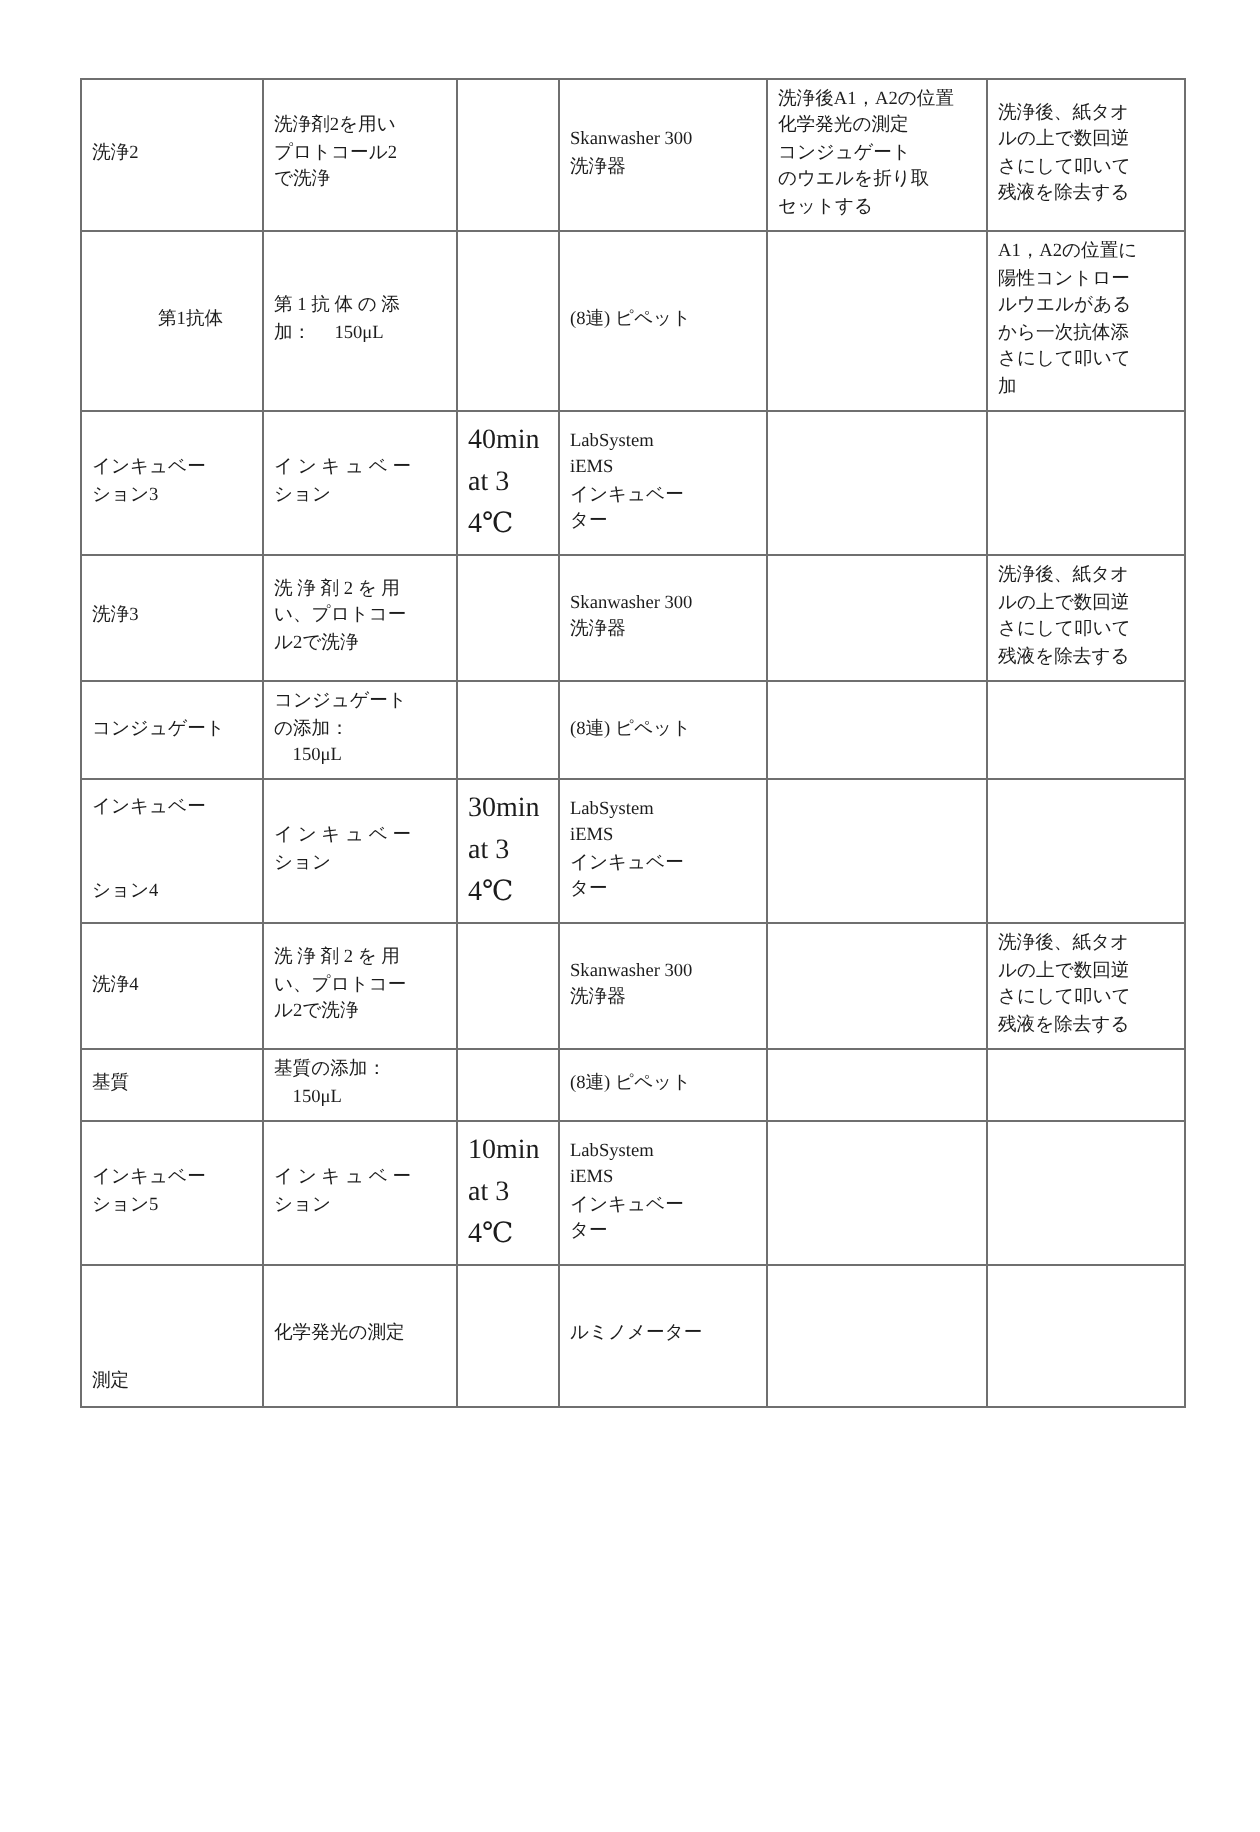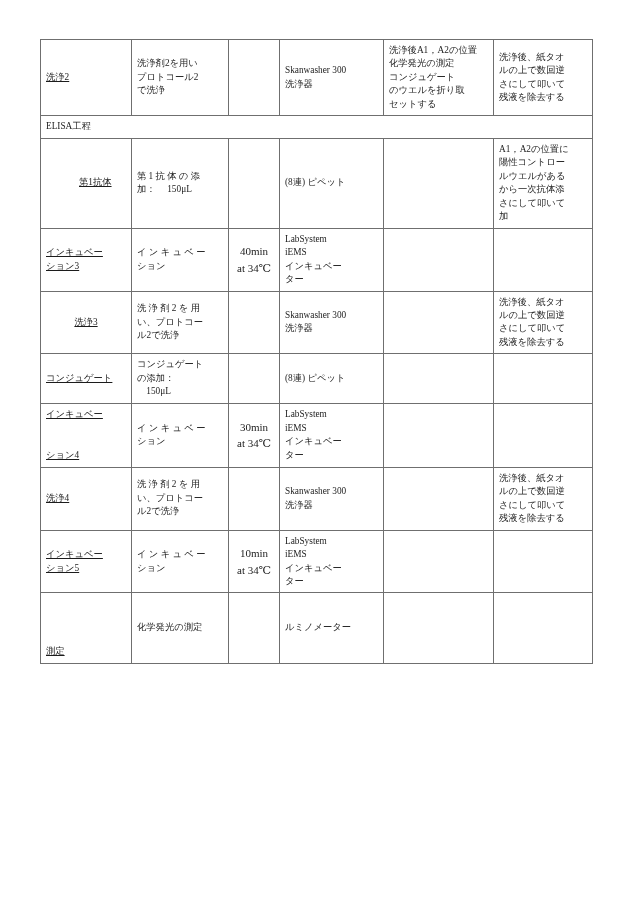--- a/index.html
+++ b/index.html
@@ -48,26 +48,24 @@
   
   col.c1 { width: 91px; }
   col.c2 { width: 97px; }
   col.c3 { width: 51px; }
   col.c4 { width: 104px; }
   col.c5 { width: 110px; }
   col.c6 { width: 99px; }
 
   .cell-label {
     white-space: normal;
-    text-decoration: underline;
   }
 
   .time-cell {
-    text-align: center;
-    font-size: 11px;
+    font-size: 14px;
     line-height: 1.5;
   }
   .time-cell span { display: block; }
 
   .section-row td {
     padding-top: 6px;
     padding-bottom: 6px;
   }
 
   .eq-cell { line-height: 1.45; }
@@ -109,23 +107,20 @@
               <span>のウエルを折り取</span>
               <span>セットする</span>
             </td>
             <td class="eq-cell">
               <span>洗浄後、紙タオ</span>
               <span>ルの上で数回逆</span>
               <span>さにして叩いて</span>
               <span>残液を除去する</span>
             </td>
           </tr>
-          <tr class="section-row">
-            <td colspan="6"><span>ELISA工程</span></td>
-          </tr>
           <tr>
             <td class="cell-label">
               <span style="display: block; margin-left: 33px;">第1抗体</span>
             </td>
             <td class="eq-cell">
               <span>第 1 抗 体 の 添</span>
               <span>加： 　150μL</span>
             </td>
             <td class="time-cell">&nbsp;</td>
             <td class="eq-cell">
@@ -158,21 +153,21 @@
               <span>LabSystem</span>
               <span>iEMS</span>
               <span>インキュベー</span>
               <span>ター</span>
             </td>
             <td class="eq-cell">&nbsp;</td>
             <td class="eq-cell">&nbsp;</td>
           </tr>
           <tr>
             <td class="cell-label">
-              <span style="display: block; text-align: center;">洗浄3</span>
+              <span style="display: block;">洗浄3</span>
             </td>
             <td class="eq-cell">
               <span>洗 浄 剤 2 を 用</span>
               <span>い、プロトコー</span>
               <span>ル2で洗浄</span>
             </td>
             <td class="time-cell">&nbsp;</td>
             <td class="eq-cell">
               <span>Skanwasher 300</span>
               <span>洗浄器</span>
@@ -240,20 +235,35 @@
             <td class="eq-cell">&nbsp;</td>
             <td class="eq-cell">
               <span>洗浄後、紙タオ</span>
               <span>ルの上で数回逆</span>
               <span>さにして叩いて</span>
               <span>残液を除去する</span>
             </td>
           </tr>
           <tr>
             <td class="cell-label">
+              <span style="display: block;">基質</span>
+            </td>
+            <td class="eq-cell">
+              <span>基質の添加：</span>
+              <span>　150μL</span>
+            </td>
+            <td class="time-cell">&nbsp;</td>
+            <td class="eq-cell">
+              <span>(8連) ピペット</span>
+            </td>
+            <td class="eq-cell">&nbsp;</td>
+            <td class="eq-cell">&nbsp;</td>
+          </tr>
+          <tr>
+            <td class="cell-label">
               <span style="display: block;">インキュベー</span>
               <span style="display: block;">ション5</span>
             </td>
             <td class="eq-cell">
               <span>イ ン キ ュ ベ ー</span>
               <span>ション</span>
             </td>
             <td class="time-cell">
               <span>10min</span>
               <span>at 34℃</span>

